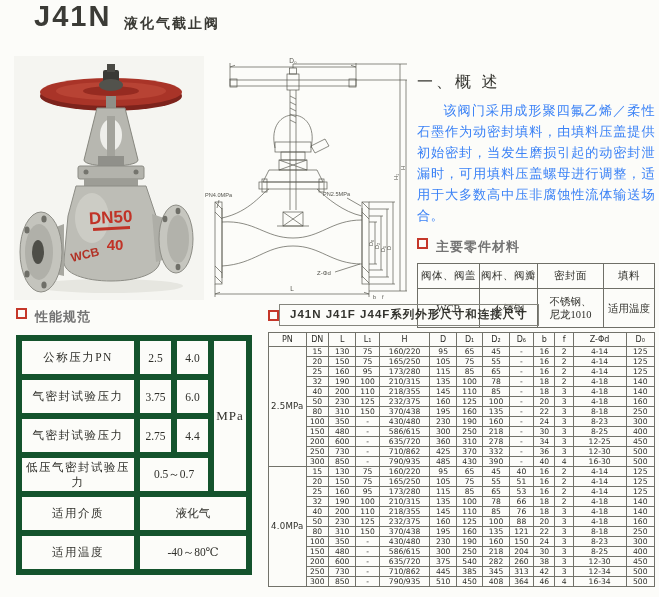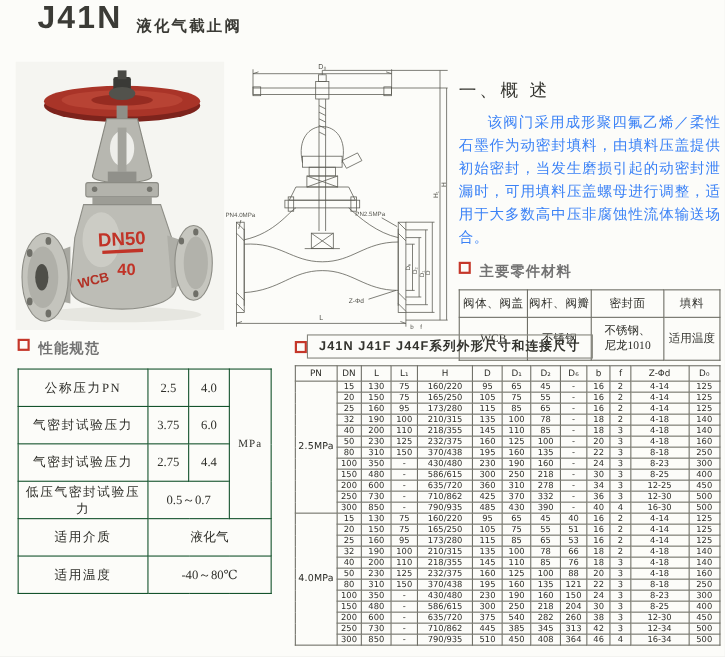--- a/index.html
+++ b/index.html
@@ -22,23 +22,23 @@
   .bullet{width:7px;height:7px;border:2px solid #c5372a;flex:0 0 auto;}
   .materials{margin-top:12px;}
   .mat-table{border-collapse:collapse;table-layout:fixed;width:237px;margin-top:7px;
              font-size:10.5px;text-align:center;color:#2f2f2a;}
   .mat-table th,.mat-table td{border:1px solid #6f6f67;padding:1px;}
   .mat-table th{height:22px;font-weight:normal;font-size:10.5px;letter-spacing:0.5px;margin-top:16px;}
   .mat-table td{height:36px;white-space:pre-line;line-height:13px;}
   .perf{position:absolute;left:16px;top:308px;width:234px;}
   .perf-table{margin-top:9px;border-collapse:collapse;table-layout:fixed;width:230px;
               font-size:11.5px;text-align:center;color:#2f2f2a;}
-  .perf-table td{border:1px solid #14532d;height:33px;padding:0 2px;}
+  .perf-table td{border:6px solid #14532d;height:33px;padding:0 2px;}
   .perf-table .lbl{letter-spacing:1.5px;font-size:11.5px;}
-  .perf-table .unit{font-size:10px;letter-spacing:1px;}
+  .perf-table .unit{font-size:13px;letter-spacing:1px;}
   .dims{position:absolute;left:268px;top:304px;width:388px;}
   .dims-heading{display:flex;align-items:center;gap:0;}
   .dims-title{border:1px solid #85857d;padding:2px 10px 3px;font-family:"Liberation Sans","DejaVu Sans",sans-serif;
               font-size:11.5px;font-weight:bold;letter-spacing:1px;color:#33332e;}
   .dims-table{margin-top:6px;border-collapse:collapse;table-layout:fixed;width:387px;
               font-family:"DejaVu Sans","Liberation Sans",sans-serif;font-size:7.6px;
               text-align:center;color:#2d2d28;}
   .dims-table th,.dims-table td{border:1px solid #72726a;padding:0;height:9px;line-height:9px;
               font-weight:normal;overflow:hidden;}
   .dims-table th{height:13px;line-height:13px;font-size:8px;}

